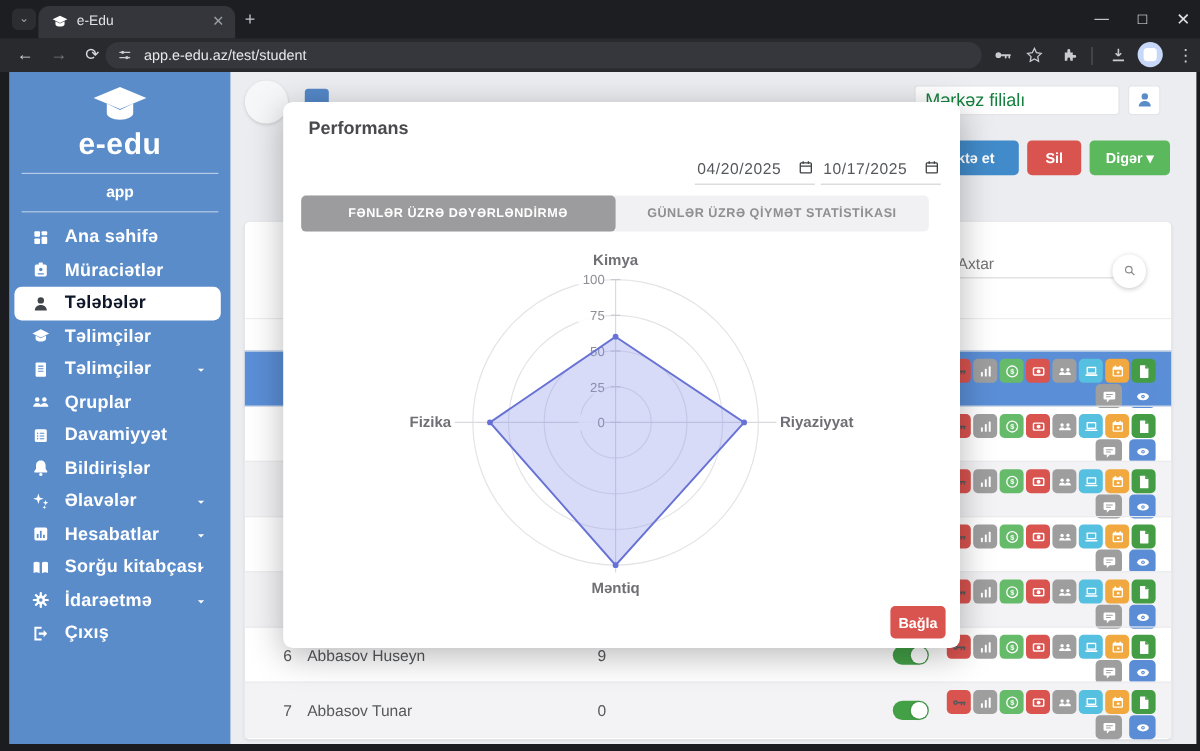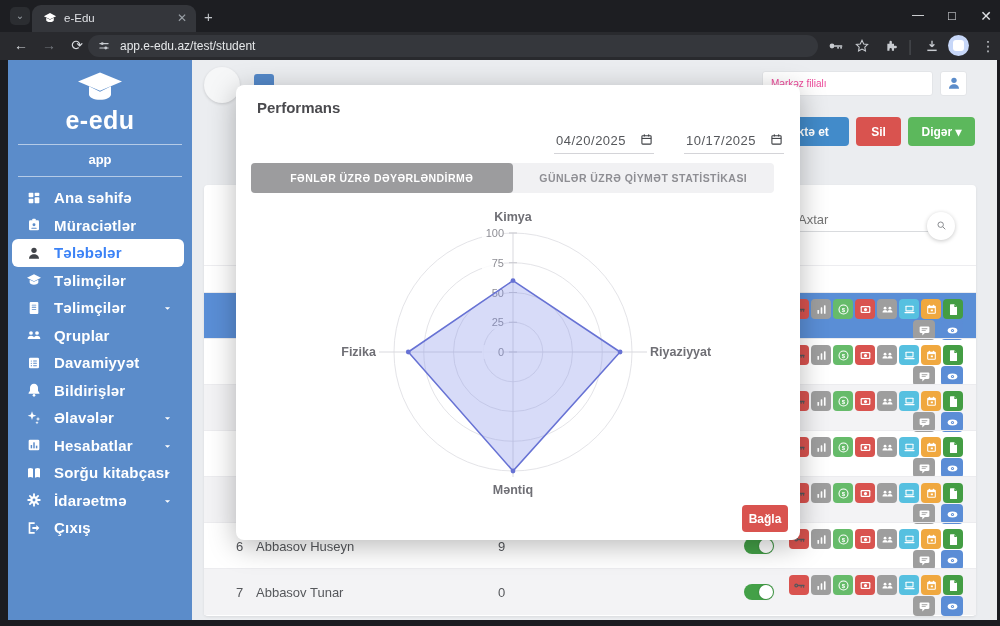--- a/index.html
+++ b/index.html
@@ -28,32 +28,32 @@
   .page{position:absolute;left:8px;top:60px;width:989px;height:560px;background:#ebedf0;overflow:hidden;}
 
   
   .sidebar{position:absolute;left:0;top:0;width:184px;height:560px;background:#5b8cca;color:#fff;}
   .logo-cap{width:44px;height:32px;margin:12px auto 0;display:block;}
   .logo-name{text-align:center;font-size:25px;font-weight:bold;letter-spacing:.5px;margin-top:2px;}
   .sb-div{height:1px;background:rgba(255,255,255,.55);margin:9px 10px 0;}
   .app-lb{text-align:center;font-size:13px;font-weight:bold;margin-top:7px;}
   .menu{margin-top:7px;}
   .sb-item{position:relative;height:27.5px;margin:0 8px 0 4px;border-radius:6px;display:flex;align-items:center;padding-left:14px;cursor:pointer;}
-  .sb-item.active{background:#ffffff;color:#3b82f6;}
+  .sb-item.active{background:#ffffff;color:#0f172a;}
   .sb-ic{width:16px;height:16px;flex:0 0 16px;}
   .sb-ic svg{width:100%;height:100%;display:block;}
   .sb-lb{margin-left:12px;font-size:15px;font-weight:bold;letter-spacing:.2px;white-space:nowrap;}
   .sb-caret{position:absolute;right:12px;top:10px;width:9px;height:9px;}
   .sb-caret svg{width:100%;height:100%;display:block;}
 
   
   .main{position:absolute;left:184px;top:0;width:805px;height:560px;}
   .hdr-circle{position:absolute;left:12px;top:7px;width:36px;height:36px;border-radius:50%;background:#f6f7f8;box-shadow:0 1px 3px rgba(0,0,0,.15);}
   .hdr-flag{position:absolute;left:62px;top:14px;width:20px;height:14px;border-radius:3px;background:#5488c8;}
-  .branch-input{position:absolute;left:570px;top:11px;width:171px;height:25px;background:#fff;border:1px solid #e3e5e8;border-radius:3px;box-sizing:border-box;font-family:"Liberation Sans",sans-serif;font-size:10px;color:#ec4899;padding:0 8px;}
+  .branch-input{position:absolute;left:570px;top:11px;width:171px;height:25px;background:#fff;border:1px solid #e3e5e8;border-radius:3px;box-sizing:border-box;font-family:"Liberation Sans",sans-serif;font-size:15px;color:#15803d;padding:0 8px;}
   .user-btn{position:absolute;left:748px;top:11px;width:27px;height:25px;background:#fff;border-radius:3px;border:1px solid #e3e5e8;box-sizing:border-box;}
   .user-btn svg{width:16px;height:16px;display:block;margin:3px auto;}
   .tbtn{position:absolute;top:57px;height:29px;border:none;border-radius:4px;color:#fff;font-family:"Liberation Sans",sans-serif;font-size:12px;font-weight:bold;}
   .tbtn.edit{left:556px;width:101px;background:#428bca;}
   .tbtn.del{left:664px;width:45px;background:#d9534f;}
   .tbtn.other{left:716px;width:67px;background:#5cb85c;}
 
   
   .card{position:absolute;left:12px;top:125px;width:772px;height:431px;background:#fff;border-radius:4px;box-shadow:0 1px 3px rgba(0,0,0,.08);}
   .search-input{position:absolute;left:592px;top:22px;width:128px;height:22px;border:none;border-bottom:1px solid #d9dbde;font-family:"Liberation Sans",sans-serif;font-size:13px;color:#9aa0a6;outline:none;background:transparent;}
@@ -72,21 +72,21 @@
   .a1{right:13px;top:6px;}
   .a2{right:13px;top:27px;}
   .abtn{display:inline-flex;align-items:center;justify-content:center;width:20px;height:20px;border-radius:4px;margin-left:2px;}
   .a2 .abtn{width:22px;margin-left:6px;}
   .abtn svg{width:13px;height:13px;display:block;}
 
   
   .modal{position:absolute;left:228px;top:25px;width:564px;height:455px;background:#fff;border-radius:8px;box-shadow:0 6px 28px rgba(0,0,0,.28);z-index:10;}
   .m-title{position:absolute;left:21px;top:14px;font-size:15px;font-weight:bold;color:#4a4a4e;}
   .dates{position:absolute;right:16px;top:44px;display:flex;}
-  .date{position:relative;width:100px;height:24px;border-bottom:1px solid #d4d4d8;margin-left:30px;font-size:13px;color:#55575b;letter-spacing:.5px;}
+  .date{position:relative;width:100px;height:24px;border-bottom:1px solid #d4d4d8;margin-left:5px;font-size:13px;color:#55575b;letter-spacing:.5px;}
   .date .dtx{position:absolute;left:2px;top:4px;}
   .date .cal{position:absolute;right:1px;top:4px;width:13px;height:13px;color:#3d3f43;}
   .date .cal svg{width:100%;height:100%;display:block;}
   .mtabs{position:absolute;left:15px;top:78px;width:523px;height:30px;background:#f1f1f3;border-radius:4px;display:flex;}
   .mtab{flex:1;display:flex;align-items:center;justify-content:center;font-size:10.5px;font-weight:bold;letter-spacing:.45px;color:#8e8e93;border-radius:4px;}
   .mtab.active{background:#9c9c9e;color:#fff;}
   .chart{position:absolute;left:0;top:110px;width:564px;height:310px;}
   .cat{fill:#6f6f75;font-size:12.5px;font-weight:bold;font-family:"Liberation Sans",sans-serif;}
   .close-btn{position:absolute;right:12px;top:420px;width:46px;height:27px;background:#d9534f;border:none;border-radius:4px;color:#fff;font-family:"Liberation Sans",sans-serif;font-size:12px;font-weight:bold;}
 </style>

